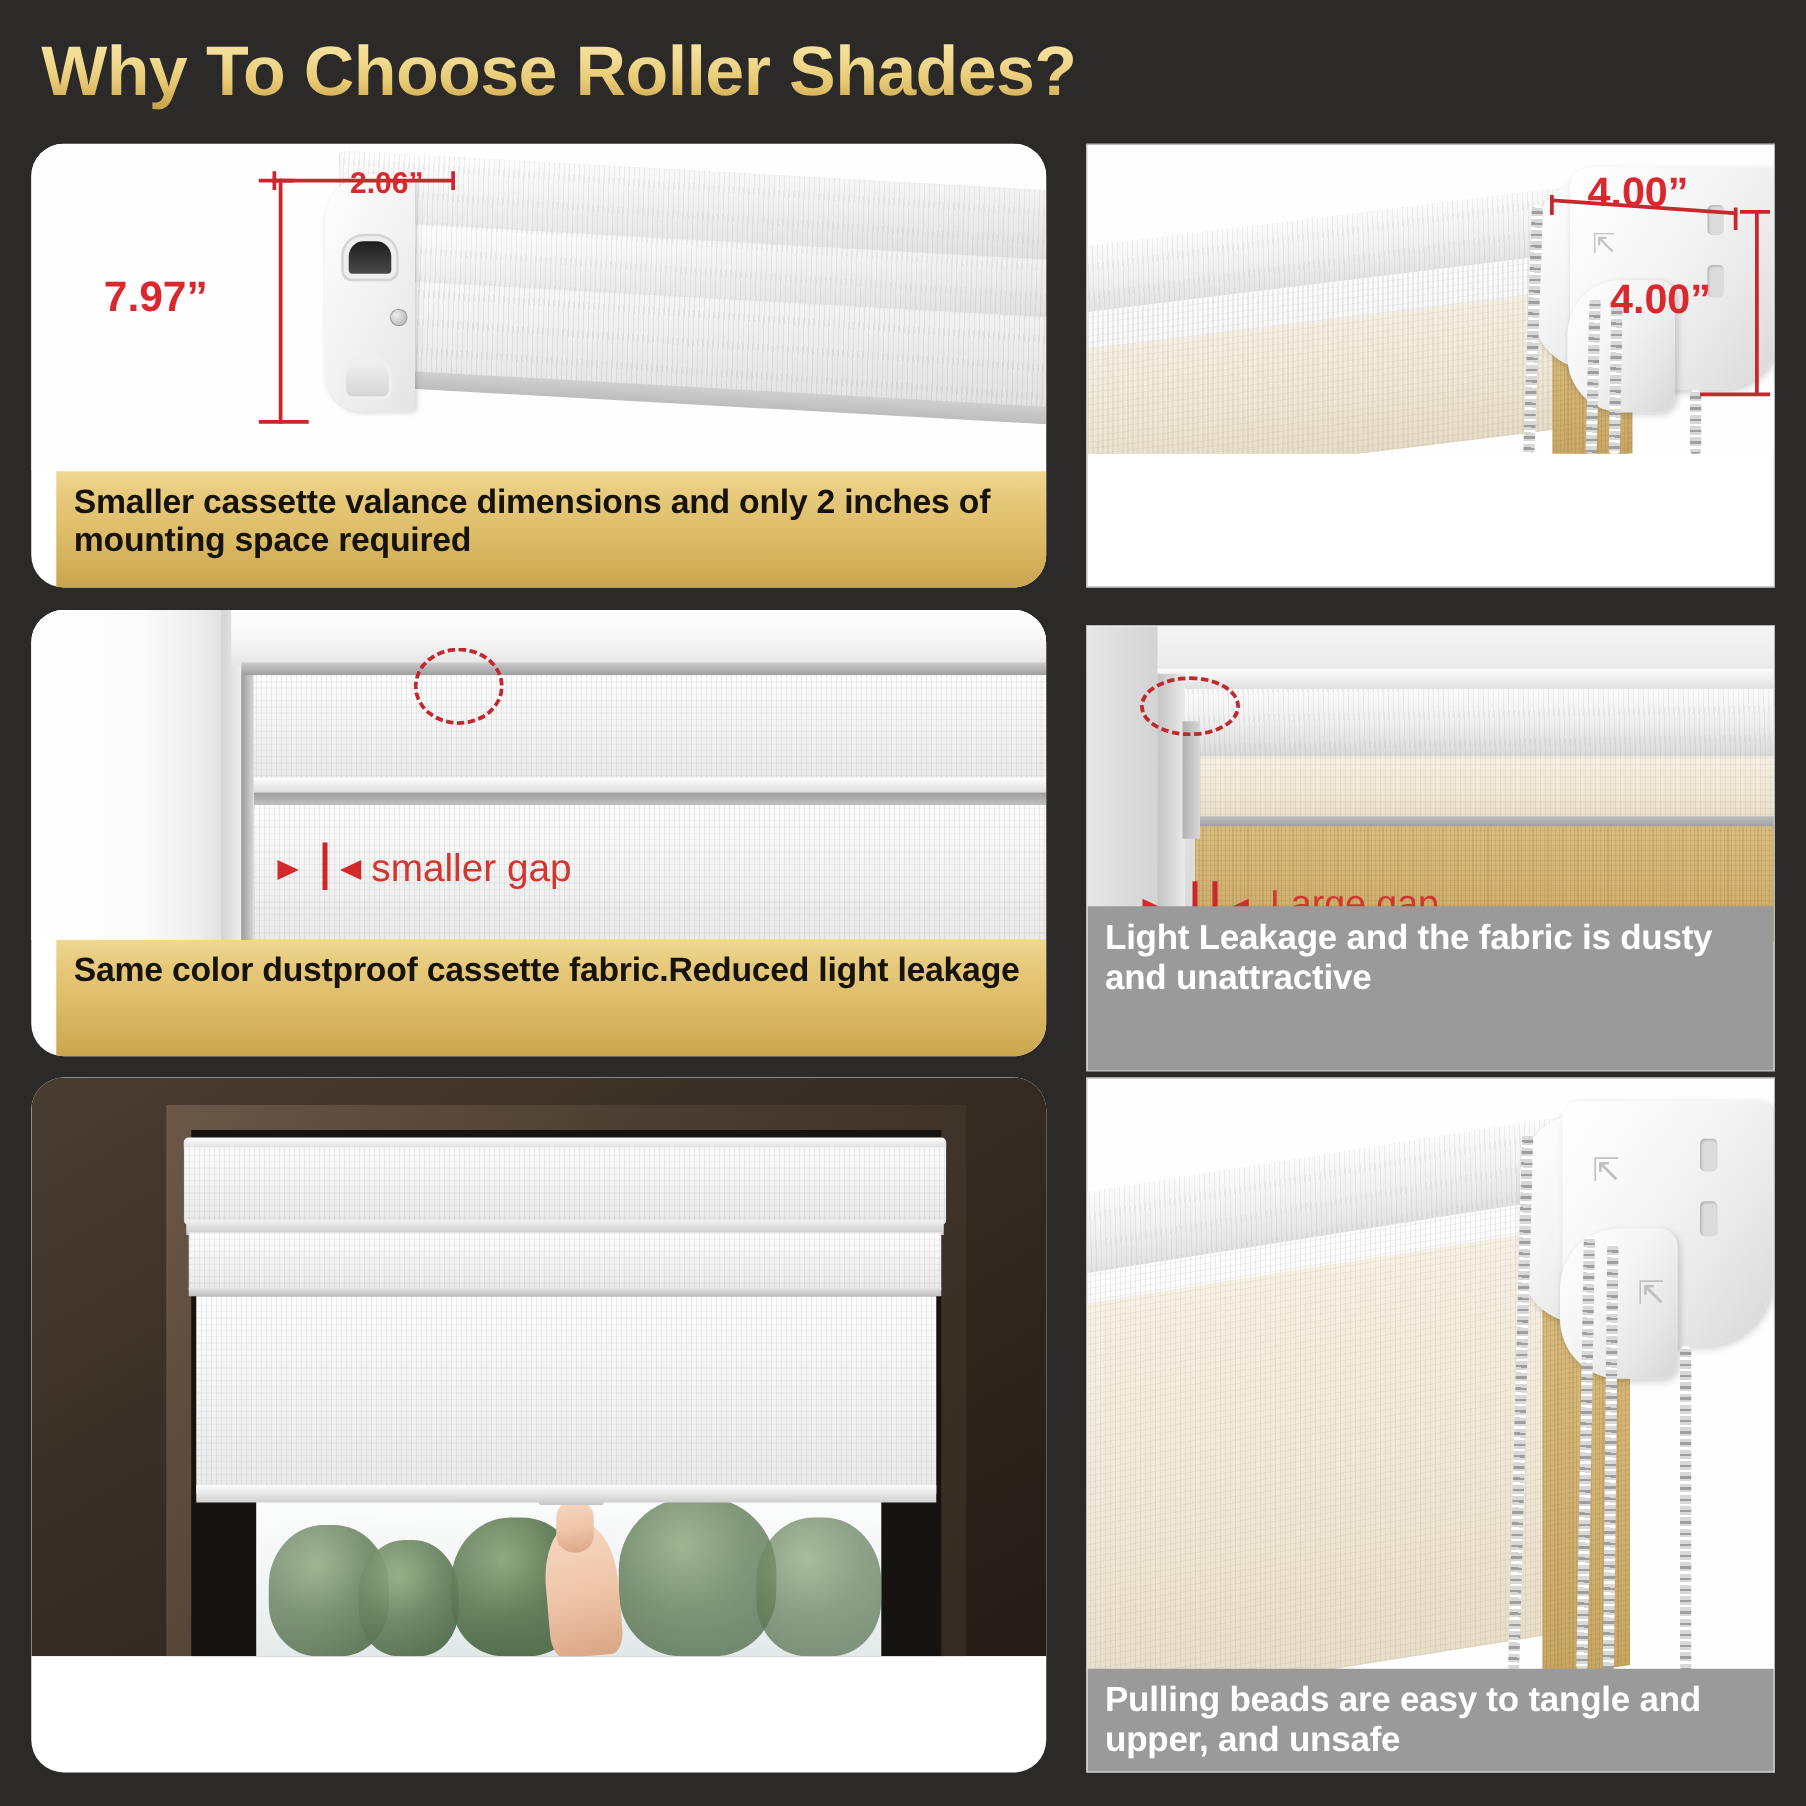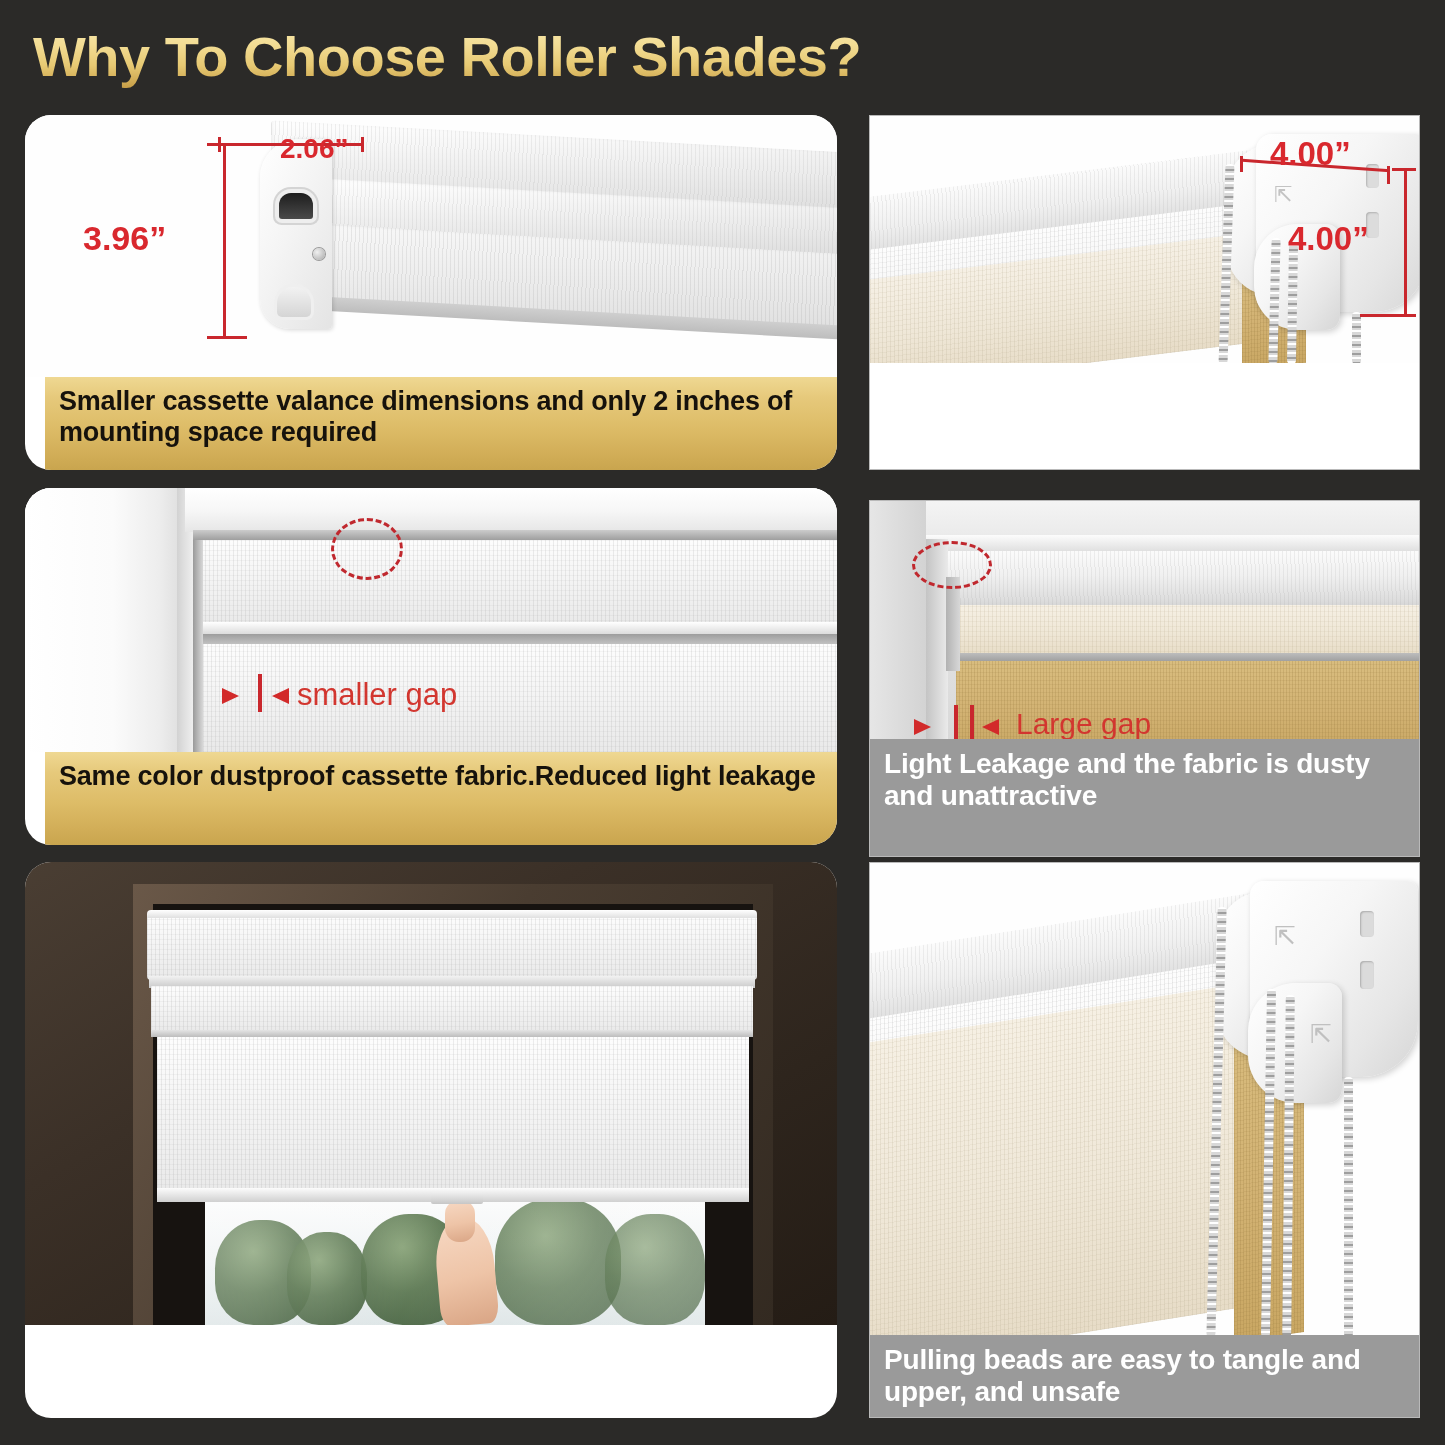--- a/index.html
+++ b/index.html
@@ -210,26 +210,26 @@
            box-shadow:0 0 0 1px #9a9a9a;"></div>
 
       <div style="position:absolute; left:252px; top:172px; width:34px; height:30px;
            border-radius:16px 16px 5px 5px;
            background:linear-gradient(180deg,#f2f2f2,#d5d5d5);
            box-shadow:0 0 0 3px #efefef;"></div>
 
       <div class="dim-line" style="left:193px; top:28px; width:146px; height:3px;"></div>
       <div class="dim-line" style="left:193px; top:22px; width:3px; height:15px;"></div>
       <div class="dim-line" style="left:336px; top:22px; width:3px; height:15px;"></div>
-      <div class="dim-label" style="left:255px; top:18px; font-size:28px;">2.06”</div>
+      <div class="dim-label" style="left:255px; top:18px; font-size:24px;">2.06”</div>
 
       <div class="dim-line" style="left:198px; top:28px; width:3px; height:196px;"></div>
       <div class="dim-line" style="left:182px; top:28px; width:28px; height:3px;"></div>
       <div class="dim-line" style="left:182px; top:221px; width:40px; height:3px;"></div>
-      <div class="dim-label" style="left:58px; top:104px; font-size:34px;">3.96”</div>
+      <div class="dim-label" style="left:58px; top:104px; font-size:34px;">7.97”</div>
     </div>
 
     <div class="caption gold" style="height:93px;">
       <span class="caption-text">Smaller cassette valance dimensions and only 2 inches of mounting space required</span>
     </div>
   </div>
 
   <div class="panel right" style="left:869px; top:115px; width:551px; height:355px;">
     <div class="photo" style="height:247px;">
       <div class="bg-white"></div>
@@ -346,21 +346,21 @@
 
       <div class="dash-ellipse" style="left:42px; top:40px; width:80px; height:48px;"></div>
 
       <div class="red-arrow r" style="left:44px; top:218px;"></div>
       <div class="dim-line" style="left:84px; top:204px; width:4px; height:34px;"></div>
       <div class="dim-line" style="left:100px; top:204px; width:4px; height:34px;"></div>
       <div class="red-arrow l" style="left:112px; top:218px;"></div>
       <div class="gap-label" style="left:146px; top:206px; font-size:30px;">Large gap</div>
     </div>
 
-    <div class="caption gray" style="height:117px;">
+    <div class="caption gray" style="height:131px;">
       <span class="caption-text">Light Leakage and the fabric is dusty and unattractive</span>
     </div>
   </div>
 
   <div class="panel left" style="left:25px; top:862px; width:812px; height:556px;">
     <div class="photo" style="height:463px;">
       <div class="bg-dark"></div>
 
       <div class="win-frame" style="left:108px; top:22px; width:640px; height:441px;
            background:linear-gradient(120deg,#6a5848 0%,#4a3d31 45%,#332a21 100%);"></div>

